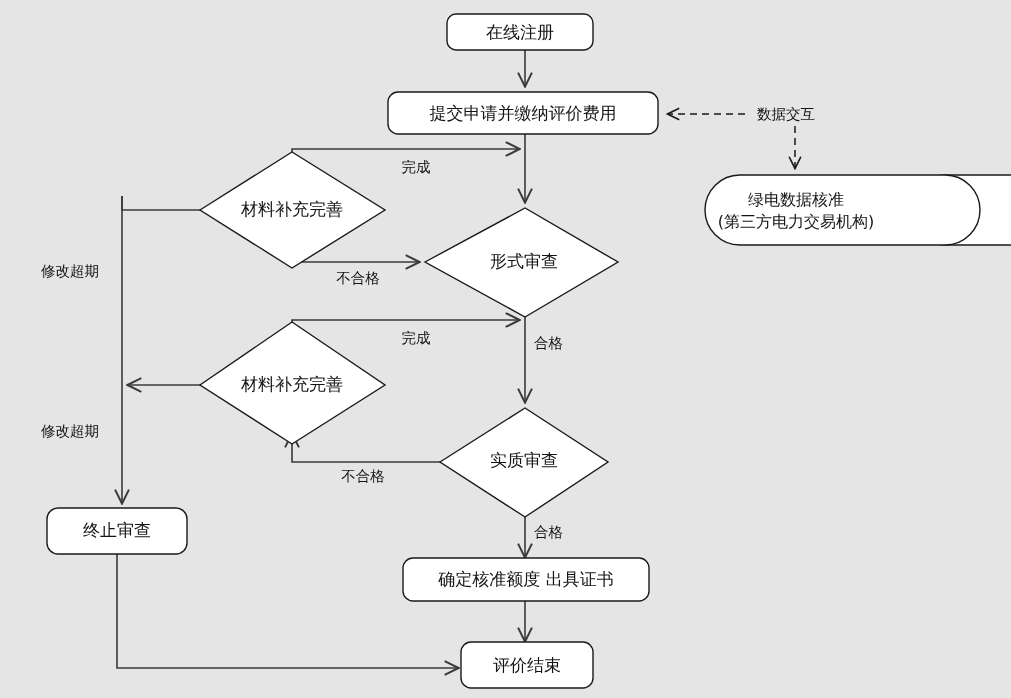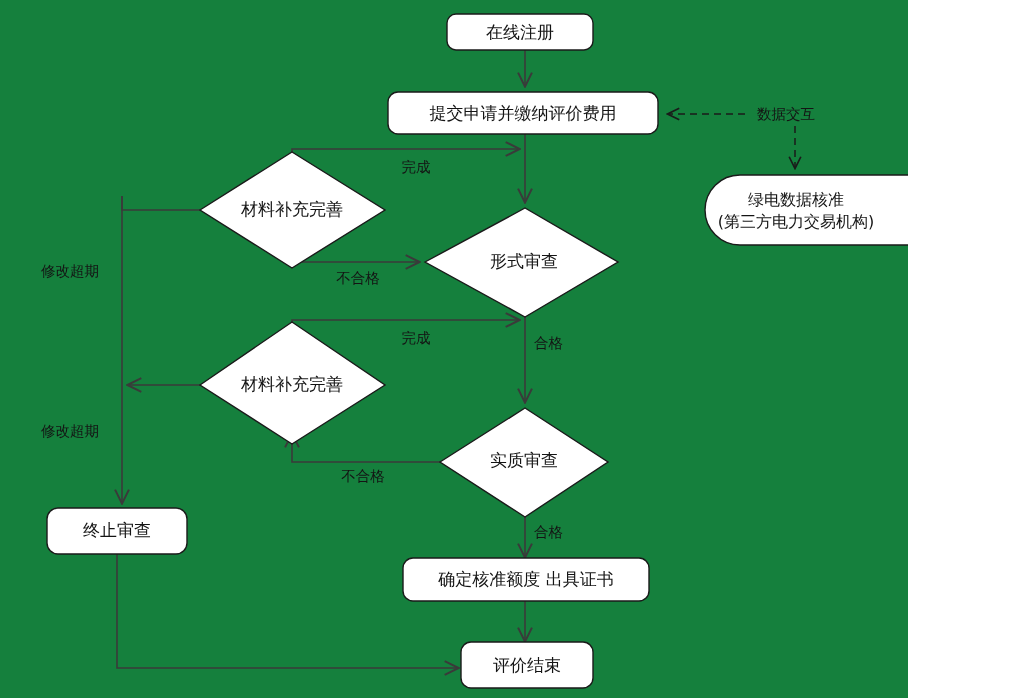--- a/index.html
+++ b/index.html
@@ -5,23 +5,23 @@
   html, body {
     margin: 0;
     padding: 0;
     background: #ffffff;
   }
   body {
     font-family: "DejaVu Sans", "Liberation Sans", sans-serif;
   }
   #canvas {
     position: relative;
-    width: 908px;
+    width: 1011px;
     height: 698px;
-    background: #15803d;
+    background: #e5e5e5;
     overflow: hidden;
   }
   svg#flow {
     position: absolute;
     left: 0;
     top: 0;
     width: 1011px;
     height: 698px;
   }
   .node-shape {

